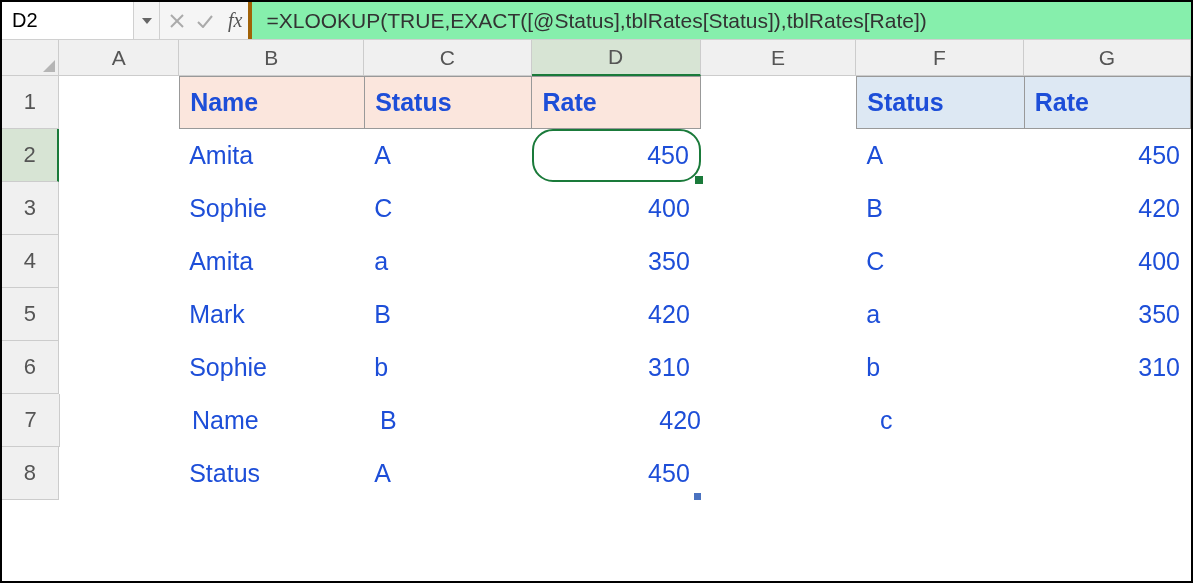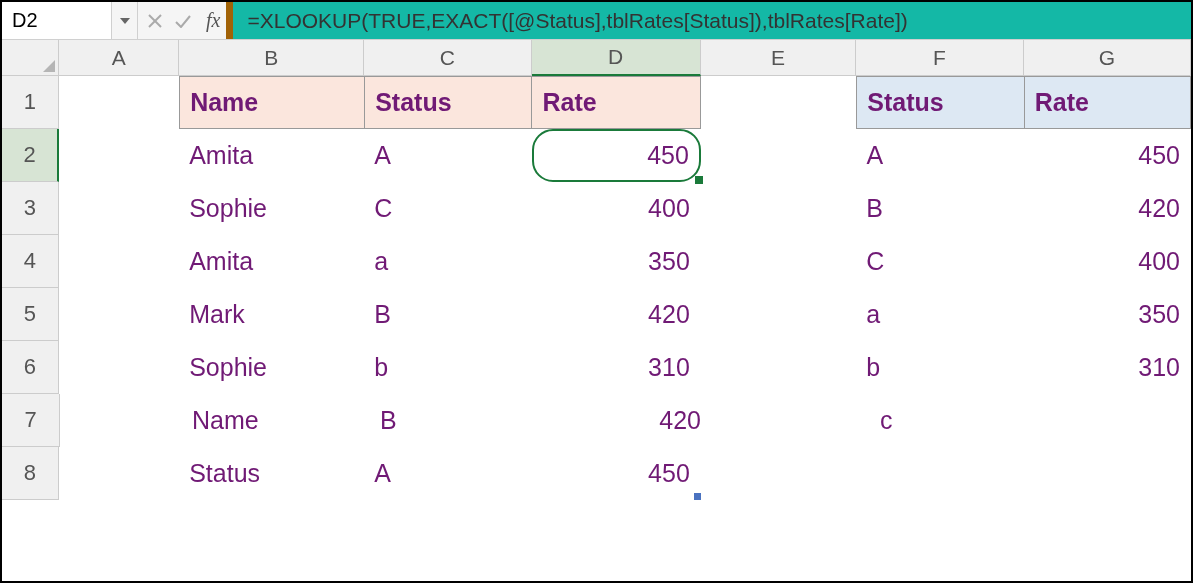--- a/index.html
+++ b/index.html
@@ -14,21 +14,21 @@
     border: 2px solid #000;
   }
   .formula-bar {
     display: flex;
     align-items: stretch;
     height: 38px;
     background: #f5f5f5;
     border-bottom: 1px solid #d0d0d0;
   }
   .name-box {
-    width: 110px;
+    width: 132px;
     background: #fff;
     display: flex;
     align-items: center;
     padding: 0 10px;
     font-size: 20px;
     border-right: 1px solid #d0d0d0;
   }
   .name-box-dd {
     width: 26px;
     display: flex;
@@ -52,27 +52,27 @@
     justify-content:center;
     color:#888;
     font-size:18px;
   }
   .fx-label {
     font-style: italic;
     font-family: "Times New Roman", serif;
     font-size: 20px;
     color:#555;
     padding: 0 6px;
-    border-right:7px solid #a16207;
+    border-right:4px solid #a16207;
     display:flex;
     align-items:center;
   }
   .formula-input {
     flex:1;
-    background:#14b8a6;
+    background:#86efac;
     display:flex;
     align-items:center;
     padding: 9px 14px;
     font-size: 21px;
     color:#333;
   }
   .sheet {
     display:flex;
     flex-direction:column;
   }
@@ -123,21 +123,21 @@
     color:#555;
   }
   .row-h.sel { background:#d7e4d4; border-right:2px solid #1a7a3a;}
   .cell {
     border-right:1px solid transparent;
     border-bottom:1px solid transparent;
     display:flex;
     align-items:center;
     padding: 0 10px;
     font-size:25px;
-    color:#701a75;
+    color:#1d4ed8;
   }
   .wA{width:122px;} .wB{width:188px;} .wC{width:170px;} .wD{width:172px;}
   .wE{width:158px;} .wF{width:170px;} .wG{width:170px;}
   .th1 {
     background:#fbe6dd;
     font-weight:700;
     border:1px solid #999;
     border-right:none;
   }
   .th1.last{border-right:1px solid #999;}

